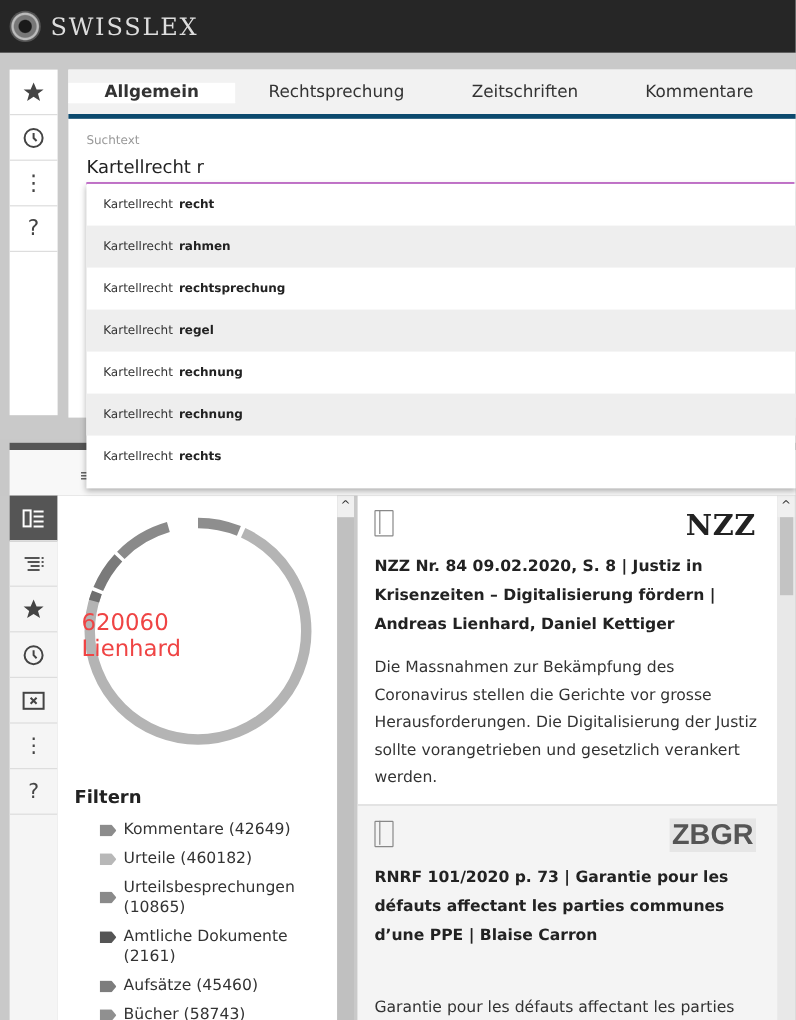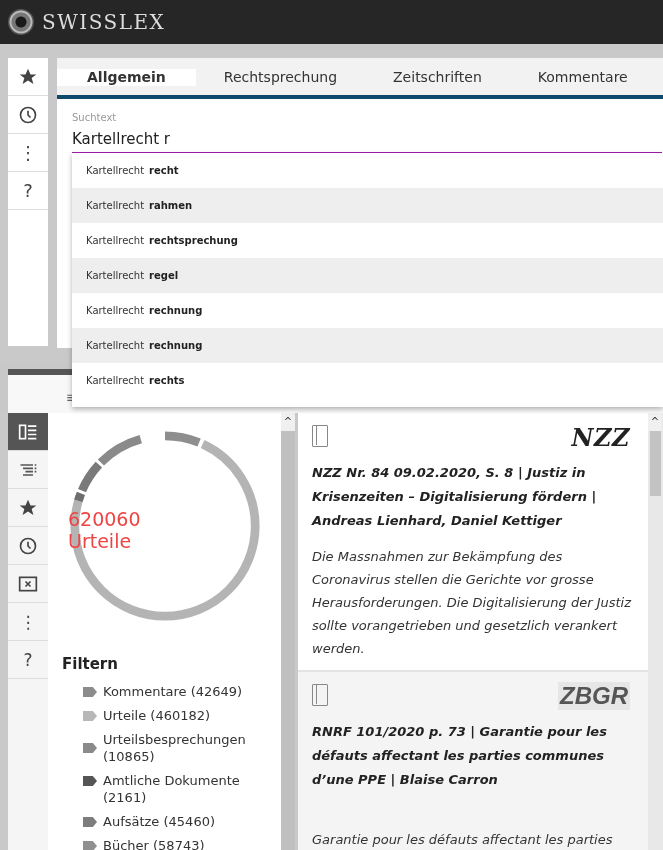--- a/index.html
+++ b/index.html
@@ -38,21 +38,21 @@
   .filterpanel { position: absolute; left: 48px; top: 0; width: 233px; height: 437px; background: #fff; }
   .scroll1 { position: absolute; left: 281px; top: 0; width: 14px; height: 437px; background: #c0c0c0; }
   .scroll-up { width: 14px; height: 18px; background: #f0f0f0; color: #333; font-size: 10px; text-align: center; line-height: 18px; }
   .donut { position: absolute; left: 20px; top: 16px; width: 194px; height: 194px; }
   .donut-text { position: absolute; left: 20px; top: 95px; width: 194px; text-align: left; font-size: 19px; line-height: 22px; color: #ef4444; }
   .filters-title { position: absolute; left: 14px; top: 242px; font-weight: bold; font-size: 15px; color: #222; }
   .filters { position: absolute; left: 14px; top: 270px; width: 215px; }
   .filter { display: flex; align-items: flex-start; font-size: 13px; color: #333; margin-bottom: 7px; line-height: 17px; margin-left: 21px; }
   .tag { width: 14px; height: 10px; margin-top: 4px; margin-right: 6px; flex: none; clip-path: polygon(0 0, 70% 0, 100% 50%, 70% 100%, 0 100%); }
 
-  .results { position: absolute; left: 298px; top: 0; width: 350px; height: 437px; background: #fff; overflow: hidden; font-style: italic; }
+  .results { position: absolute; left: 298px; top: 0; width: 350px; height: 437px; background: #fff; overflow: hidden; }
   .scroll2 { position: absolute; left: 648px; top: 0; width: 15px; height: 437px; background: #e8e8e8; }
   .scroll2 .thumb { position: absolute; left: 2px; top: 18px; width: 11px; height: 65px; background: #c3c3c3; }
   .card { padding: 12px 14px 10px 14px; border-bottom: 2px solid #e3e3e3; position: relative; }
   .card.alt { background: #f4f4f4; }
   .doc-icon { width: 16px; height: 22px; border: 1.5px solid #888; border-radius: 1px; position: relative; }
   .doc-icon::after { content: ""; position: absolute; left: 3px; top: -1px; width: 1px; height: 20px; background: #888; }
   .source { position: absolute; right: 18px; top: 10px; font-size: 24px; color: #222; }
   .source.nzz { font-family: "DejaVu Serif", serif; font-weight: bold; letter-spacing: 0.5px; }
   .source.zbgr { font-family: "Liberation Sans", sans-serif; font-weight: bold; color: #555; background: #e6e6e6; padding: 0 2px; }
   .card-title { margin-top: 14px; font-weight: bold; font-size: 13px; line-height: 24px; color: #222; }
@@ -181,21 +181,21 @@
       <g fill="none" stroke-width="9" transform="rotate(-90 100 100)">
         <circle cx="100" cy="100" r="93" stroke="#b4b4b4" stroke-dasharray="430 155" stroke-dashoffset="-40"></circle>
         <circle cx="100" cy="100" r="93" stroke="#8e8e8e" stroke-dasharray="36 549" stroke-dashoffset="0"></circle>
         <circle cx="100" cy="100" r="93" stroke="#8a8a8a" stroke-dasharray="48 537" stroke-dashoffset="-510"></circle>
         <circle cx="100" cy="100" r="93" stroke="#7a7a7a" stroke-dasharray="32 553" stroke-dashoffset="-475"></circle>
         <circle cx="100" cy="100" r="93" stroke="#6e6e6e" stroke-dasharray="8 577" stroke-dashoffset="-464"></circle>
       </g>
     </svg>
     <div class="donut-text">
       <div>620060</div>
-      <div>Urteile</div>
+      <div>Lienhard</div>
     </div>
     <div class="filters-title">Filtern</div>
     <div class="filters">
       <div class="filter">
           <span class="tag" style="background:#8c8c8c"></span>
           <span>Kommentare (42649)</span>
         </div>
       <div class="filter">
           <span class="tag" style="background:#b8b8b8"></span>
           <span>Urteile (460182)</span>

